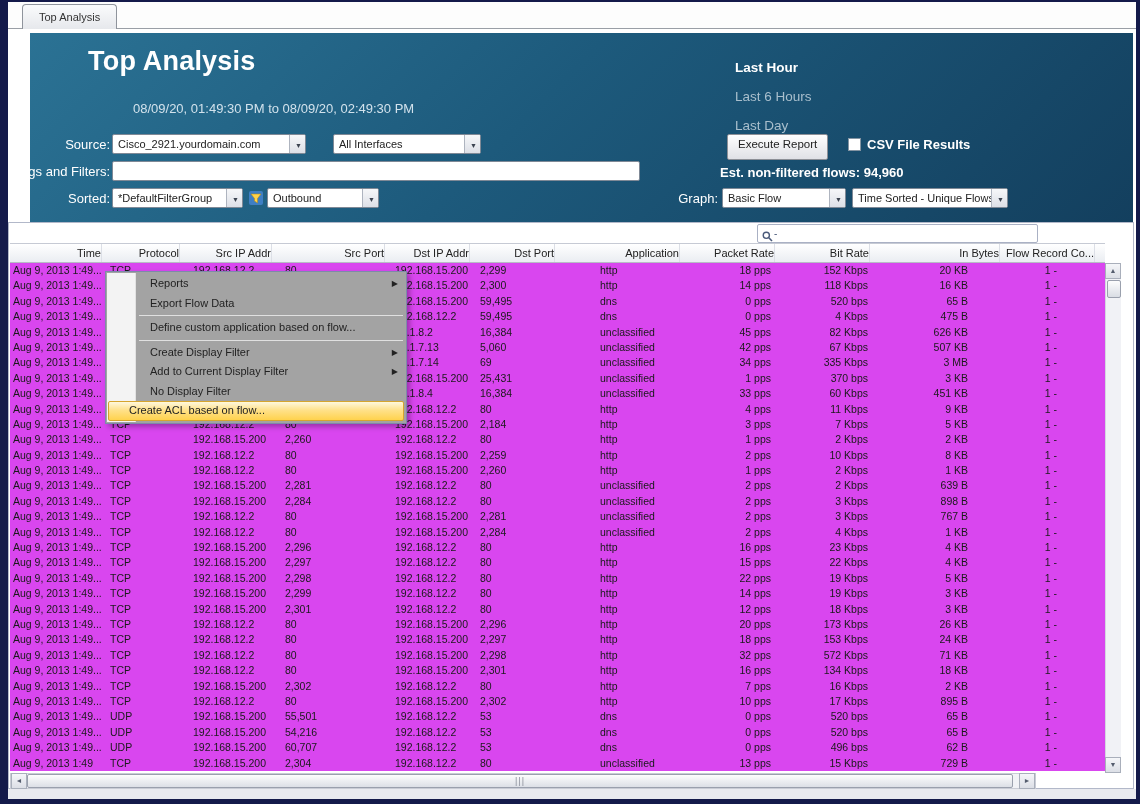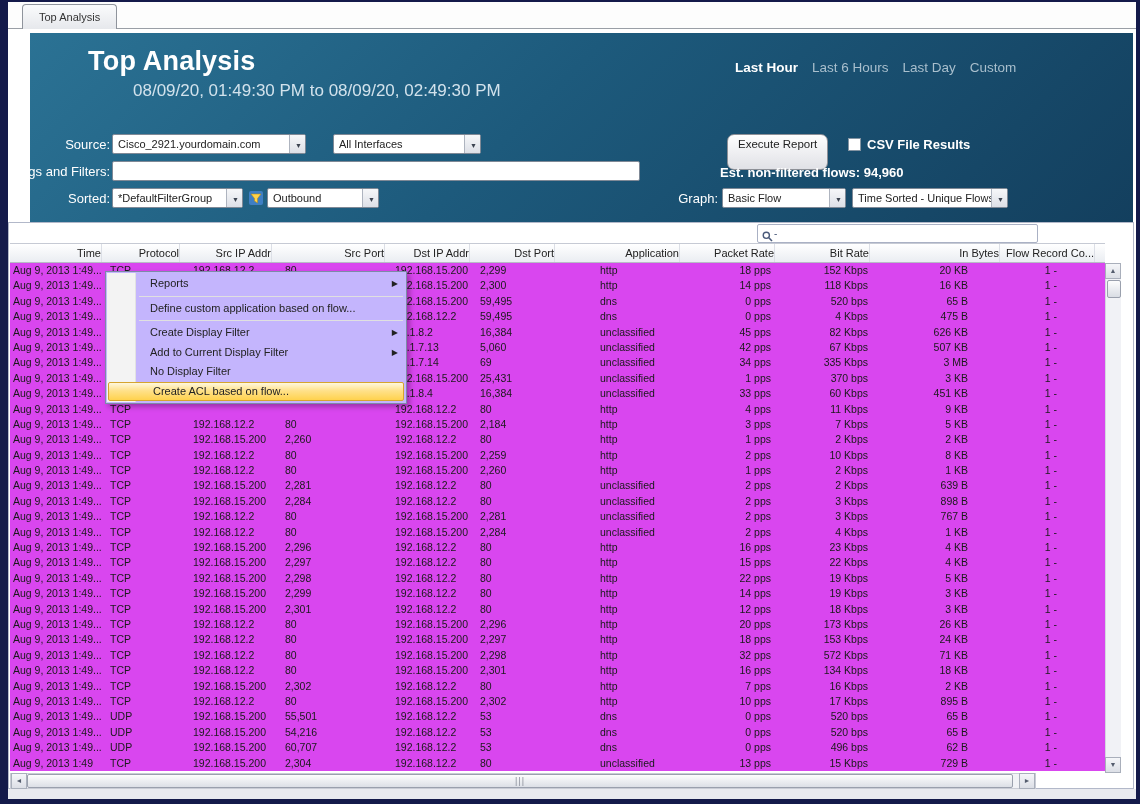--- a/index.html
+++ b/index.html
@@ -11,35 +11,35 @@
   .tabstrip { position:absolute; left:8px; right:4px; top:2px; height:27px; background:#fdfdfd; }
   .tabline  { position:absolute; left:8px; right:4px; top:28px; border-top:1px solid #9a9fa6; }
   .tab { position:absolute; left:22px; top:4px; height:25px; padding:0 16px; line-height:24px;
          background:linear-gradient(#fafbfc,#e6e8ec); border:1px solid #8f949c; border-bottom:none;
          border-radius:4px 4px 0 0; font-size:11px; color:#333; z-index:5; }
 
   
   .panel { position:absolute; left:30px; top:33px; width:1103px; height:189px;
            background:linear-gradient(135deg,#2b7294 0%, #1d5a7c 45%, #133f5e 100%); z-index:2; }
   .ptitle { position:absolute; left:58px; top:13px; font-size:27px; font-weight:bold; color:#fff; letter-spacing:.2px; }
-  .pdate  { position:absolute; left:103px; top:48px; font-size:17px; color:#d2e2ec; }
-  .tlinks { position:absolute; left:705px; top:27px; display:flex; gap:14px; font-size:13.5px; color:#a9bfcd; }
+  .pdate  { position:absolute; left:103px; top:68px; font-size:13px; color:#d2e2ec; }
+  .tlinks { position:absolute; left:705px; top:27px; display:flex; gap:14px; font-size:13.5px; color:#a9bfcd;flex-direction:column; }
   .tlinks .tlink { cursor:default; }
   .tlinks .on { color:#fff; font-weight:bold; }
 
   .flabel { position:absolute; width:80px; text-align:right; font-size:13px; color:#fff; line-height:21px; }
   .combo  { position:absolute; height:20px; background:#fff; border:1px solid #7f8996; border-radius:2px;
             font-size:11px; color:#222; line-height:18px; padding:0 20px 0 5px; white-space:nowrap; overflow:hidden; }
   .combo::after { content:""; position:absolute; right:0; top:0; bottom:0; width:15px;
             background:linear-gradient(#f6f7f9,#dde0e7); border-left:1px solid #aeb4bf; }
   .combo .arr { position:absolute; right:3px; top:2px; font-size:7px; color:#3c4350; z-index:1; }
   .tinput { position:absolute; height:20px; background:#fff; border:1px solid #7f8996; border-radius:2px;
             font-size:11px; color:#222; padding:0 4px; font-family:"Liberation Sans",sans-serif; }
-  .btn { position:absolute; height:36px; background:linear-gradient(#fefefe,#e0e1e6); border:1px solid #8d9097;
-         border-radius:7px; font-size:11.5px; color:#222; text-align:left; line-height:19px; padding:0 10px; }
+  .btn { position:absolute; height:26px; background:linear-gradient(#fefefe,#e0e1e6); border:1px solid #8d9097;
+         border-radius:2px; font-size:11.5px; color:#222; text-align:left; line-height:19px; padding:0 10px; }
   .cb  { position:absolute; width:13px; height:13px; background:#fff; border:1px solid #8494a2; }
   .wlabel { position:absolute; font-size:13px; font-weight:bold; color:#fff; line-height:21px; }
   .filtico { position:absolute; width:16px; height:16px; }
 
   
   .gridwrap { position:absolute; left:8px; top:222px; width:1126px; height:567px; background:#fff;
               border:1px solid #b2b8c9; z-index:1; }
   .searchbox { position:absolute; left:748px; top:1px; width:281px; height:19px; background:#fff;
                border:1px solid #aab1c4; border-radius:2px; display:flex; align-items:center; padding:0 4px; }
   .searchbox input { border:none; outline:none; flex:1; font-size:11px; height:15px; font-family:"Liberation Sans",sans-serif; }
@@ -81,27 +81,27 @@
           font-size:7px; color:#555d6e; text-align:center; line-height:14px; }
   .vthumb { position:absolute; left:1px; top:17px; width:14px; height:18px; background:linear-gradient(#fdfdfd,#d9dde4);
             border:1px solid #9aa0ad; border-radius:2px; }
   .hscroll { position:absolute; left:1px; top:550px; width:1026px; height:16px; background:#f1f2f6; border:1px solid #c9ccd5; }
   .hthumb { position:absolute; left:16px; top:0px; width:986px; height:14px; background:linear-gradient(#fdfdfd,#dcdfe6);
             border:1px solid #9aa0ad; border-radius:2px; text-align:center; line-height:13px; font-size:9px;
             color:#8a8f9a; letter-spacing:1px; }
   .footer { position:absolute; left:8px; top:789px; width:1128px; height:10px; background:#e9eaef; }
 
   
-  .cmenu { position:absolute; left:105px; top:271px; width:302px; background:#c4b5fd; border:1px solid #7d8aa8;
+  .cmenu { position:absolute; left:105px; top:271px; width:302px; background:#a3a3a3; border:1px solid #7d8aa8;
            box-shadow:3px 3px 5px rgba(0,0,0,.28); padding:2px 0; z-index:40; }
   .cmenu::before { content:""; position:absolute; left:1px; top:1px; bottom:1px; width:28px;
            background:#f3f3f3; border-right:1px solid #e2e2e2; }
   .mi { position:relative; height:19.5px; line-height:19.5px; padding-left:44px; font-size:11px; color:#222; }
   .mi .marrow { position:absolute; right:8px; top:0; font-size:8px; color:#222; }
-  .mi.hl { margin:0 2px; padding-left:44px; border:1px solid #d6a52e; border-radius:2px;
+  .mi.hl { margin:0 2px; padding-left:20px; border:1px solid #d6a52e; border-radius:2px;
            background:linear-gradient(#fff8dd, #ffe18a 45%, #ffd24d); line-height:17.5px; }
   .msep { margin:2px 3px 2px 33px; border-top:1px solid #e0e0e0; height:0; }
 
   
   .mag { width:11px; height:11px; display:inline-block; }
 </style>
 </head>
 <body>
 
 <div id="stage">
@@ -662,20 +662,21 @@
     <div class="hscroll">
       <div class="sbtn" style="left:0;top:-1px">◄</div>
       <div class="hthumb">|||</div>
       <div class="sbtn" style="left:1008px;top:-1px">►</div>
     </div>
   </div>
   <div class="footer"></div>
 
   <div class="cmenu">
       <div class="mi"><span class="mlabel">Reports</span><span class="marrow">▶</span></div>
+      <div class="mi"><span class="mlabel">Export Flow Data</span></div>
       <div class="msep"></div>
       <div class="mi"><span class="mlabel">Define custom application based on flow...</span></div>
       <div class="msep"></div>
       <div class="mi"><span class="mlabel">Create Display Filter</span><span class="marrow">▶</span></div>
       <div class="mi"><span class="mlabel">Add to Current Display Filter</span><span class="marrow">▶</span></div>
       <div class="mi"><span class="mlabel">No Display Filter</span></div>
       <div class="mi hl"><span class="mlabel">Create ACL based on flow...</span></div>
     </div>
 
   <div class="frame"></div>

